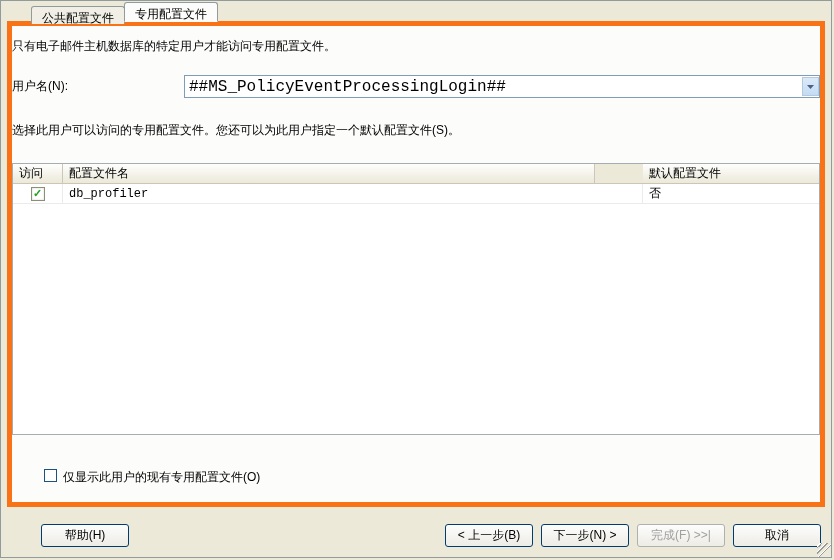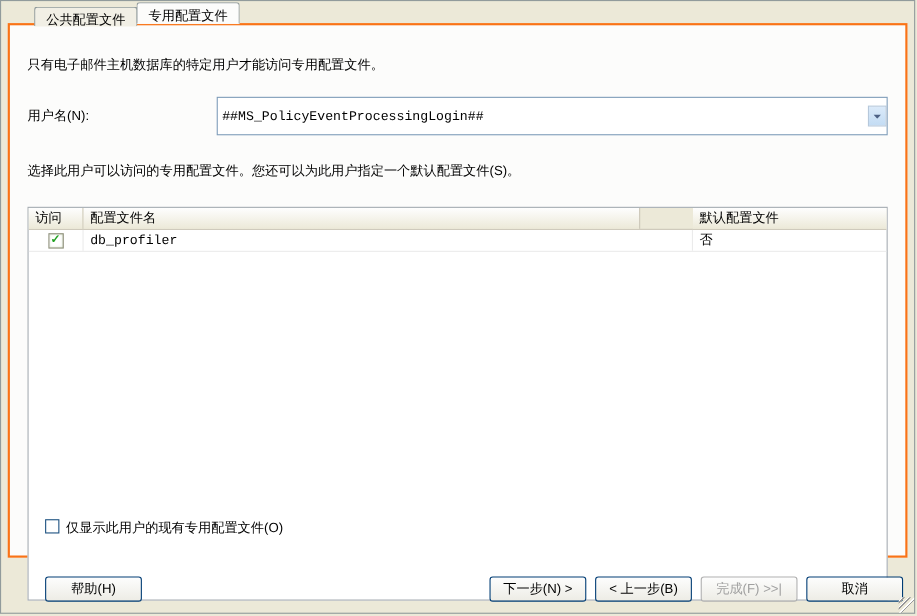--- a/index.html
+++ b/index.html
@@ -51,47 +51,47 @@
       height: 20px;
       z-index: 3;
     }
     .tab-content {
       position: absolute;
       top: 20px;
       left: 6px;
       right: 6px;
       height: 486px;
       background: #fcfcfb;
-      border: 2px solid #f97316;
-      padding: 16px;
+      border: 5px solid #f97316;
+      padding: 0;
     }
     .desc-text {
       margin-top: 12px;
       margin-bottom: 20px;
       color: #000;
     }
     .form-row {
       display: flex;
       align-items: center;
       margin-bottom: 24px;
     }
     .form-label {
       width: 172px;
       color: #000;
     }
     .dropdown {
       flex: 1;
-      height: 35px;
+      height: 23px;
       border: 1px solid #7f9db9;
       background: #fff;
       display: flex;
       align-items: center;
       position: relative;
       font-family: "Courier New", monospace;
-      font-size: 12px;
+      font-size: 16px;
       padding-left: 4px;
       cursor: pointer;
     }
     .dropdown-text {
       flex: 1;
     }
     .dropdown-arrow {
       width: 17px;
       height: 19px;
       background: linear-gradient(#dbeaf9, #c3dcf4);
@@ -100,21 +100,21 @@
       align-items: center;
       justify-content: center;
       font-size: 8px;
       color: #4d6185;
     }
     .desc2 {
       margin-bottom: 24px;
     }
     .table-container {
       border: 1px solid #a5acb2;
-      height: 358px;
+      height: 272px;
       background: #fff;
       overflow: hidden;
     }
     .table-header {
       display: flex;
       background: #ece9d8;
       border-bottom: 1px solid #cbc7b8;
       height: 20px;
     }
     .th {
@@ -262,20 +262,20 @@
     <div class="bottom-check-row">
       <span class="plain-checkbox"></span>
       <span>仅显示此用户的现有专用配置文件(O)</span>
     </div>
 
   </div>
 
   <div class="button-bar">
     <div class="btn">帮助(H)</div>
     <div class="spacer"></div>
+    <div class="btn">&lt; 上一步(B)</div>
     <div class="btn">下一步(N) &gt;</div>
-    <div class="btn">&lt; 上一步(B)</div>
     <div class="btn disabled">完成(F) &gt;&gt;|</div>
     <div class="btn">取消</div>
   </div>
 
   <div class="resize-grip"></div>
 </div>
 
 </body></html>

